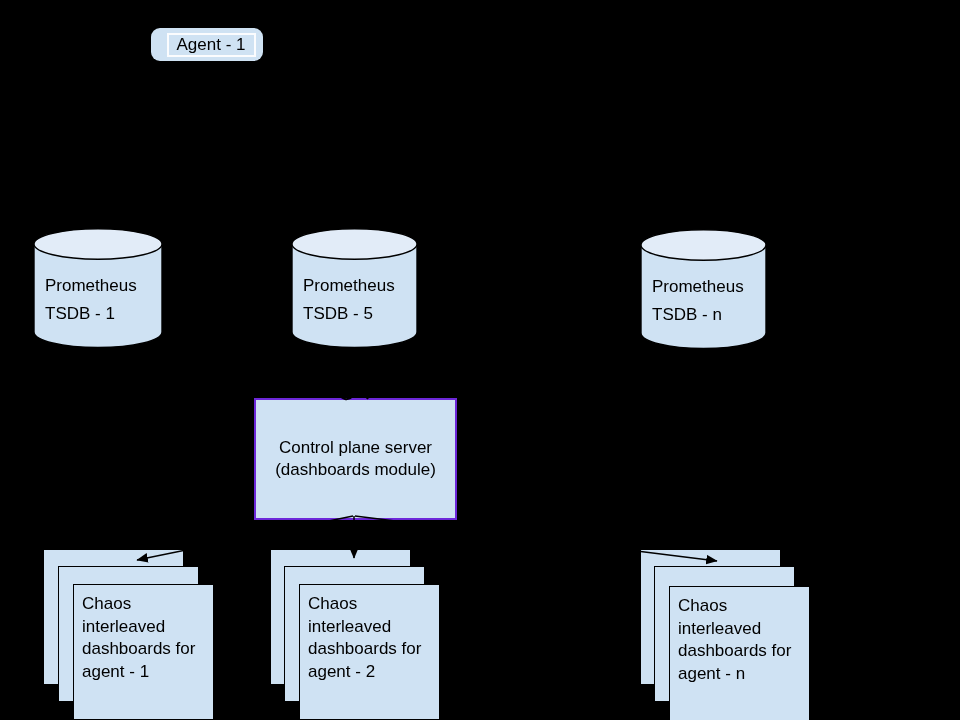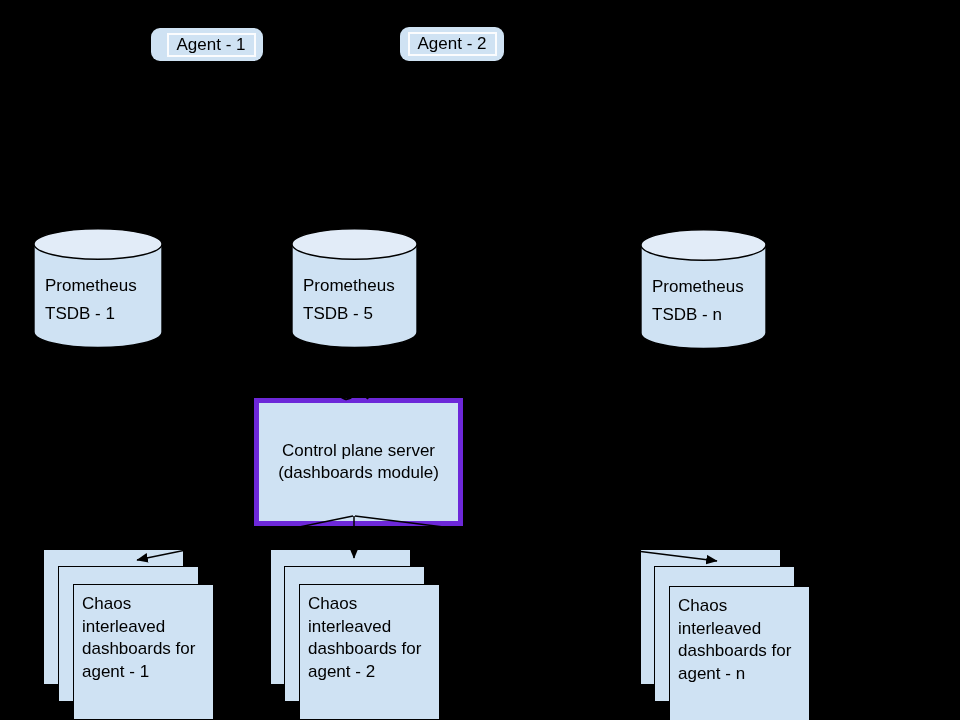--- a/index.html
+++ b/index.html
@@ -18,21 +18,21 @@
     padding:0px 8px;font-size:17px;line-height:20px;white-space:nowrap;
   }
   
   .cylinder{position:absolute;}
   .cyl-text{
     position:absolute;left:12px;top:44px;font-size:17px;line-height:28px;
     white-space:nowrap;
   }
   
   .control-plane{
-    background:#cfe2f3;border:5px solid #6d28d9;
+    background:#cfe2f3;border:2px solid #6d28d9;
     display:flex;flex-direction:column;align-items:center;justify-content:center;
     text-align:center;font-size:17px;line-height:22px;
   }
   
   .sheet{
     position:absolute;width:141px;height:136px;
     background:#cfe2f3;border:1.5px solid #000;box-sizing:border-box;
   }
   .sheet-label{
     margin:8px 8px 0 8px;width:122px;font-size:17px;line-height:22.5px;
@@ -40,23 +40,20 @@
   svg{display:block;}
   #connector-overlay{position:absolute;left:0;top:0;pointer-events:none;}
 </style>
 </head>
 <body>
 
 <div id="canvas">
 
   <div class="agent-box abs" style="left:151px;top:28px;width:104px;height:33px;padding-left:8px;">
     <span class="agent-inner">Agent - 1</span>
-  </div>
-  <div class="agent-box abs" style="left:400px;top:27px;width:104px;height:34px;">
-    <span class="agent-inner">Agent - 2</span>
   </div>
 
   <div class="cylinder" style="left:33px;top:228px;width:130px;height:121px;">
     <svg width="130" height="121" viewBox="0 0 130 121">
       <path d="M1,16 V104 A64,15.5 0 0 0 129,104 V16 Z" fill="#cfe2f3" stroke="#000" stroke-width="1.4"></path>
       <ellipse cx="65" cy="16" rx="64" ry="15.2" fill="#e2ecf8" stroke="#000" stroke-width="1.4"></ellipse>
     </svg>
     <div class="cyl-text">
       <div>Prometheus</div>
       <div>TSDB - 1</div>

